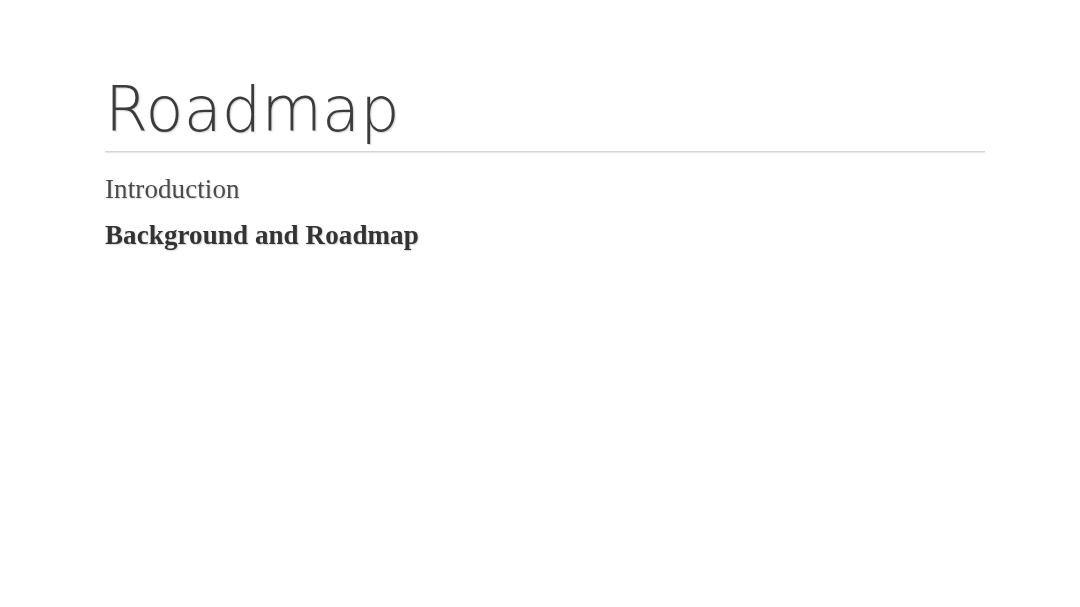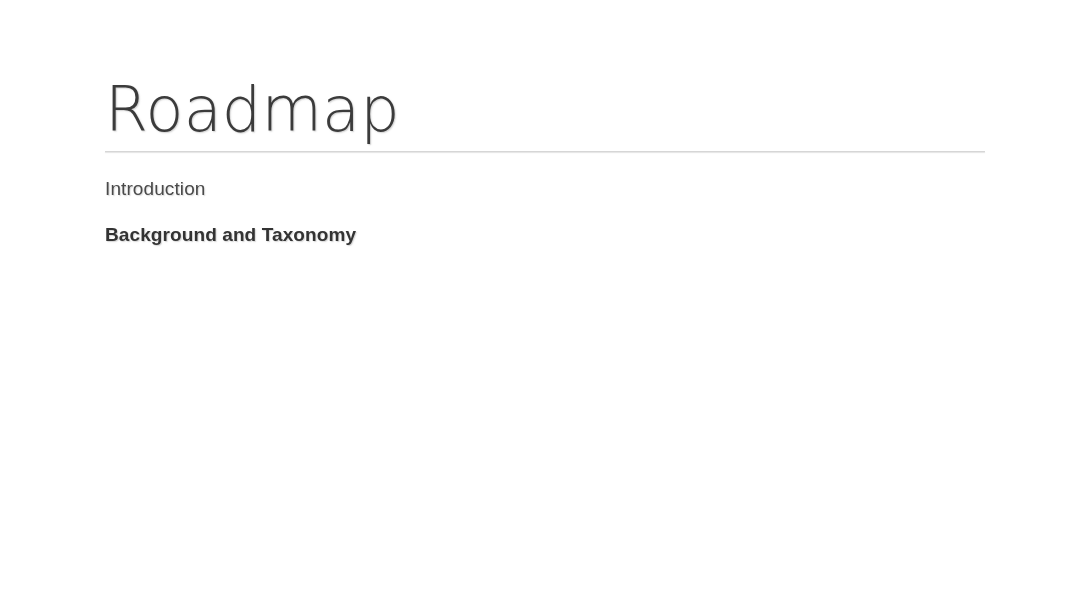--- a/index.html
+++ b/index.html
@@ -46,22 +46,22 @@
   }
 
   
   .body-block {
     position: absolute;
     left: 105px;
     top: 166px;
     width: 880px;
   }
   .body-line {
-    font-family: Liberation Sans, sans-serif;
-    font-size: 19px;
+    font-family: Liberation Serif, serif;
+    font-size: 27px;
     line-height: 46px;
     color: #3f3f3f;
     letter-spacing: 0.1px;
     white-space: nowrap;
   }
   .body-line.regular {
     font-weight: 400;
     color: #4a4a4a;
     text-shadow: 1px 1px 1.2px rgba(170,170,170,0.45);
   }
@@ -135,17 +135,17 @@
 <div class="slide">
 
   <div class="title-block">
     <h1 class="slide-title">Roadmap</h1>
   </div>
 
   <div class="title-rule"></div>
 
   <div class="body-block">
     <div class="body-line regular">Introduction</div>
-    <div class="body-line bold">Background and Taxonomy</div>
+    <div class="body-line bold">Background and Roadmap</div>
   </div>
 
 
 </div>
 
 </body></html>

